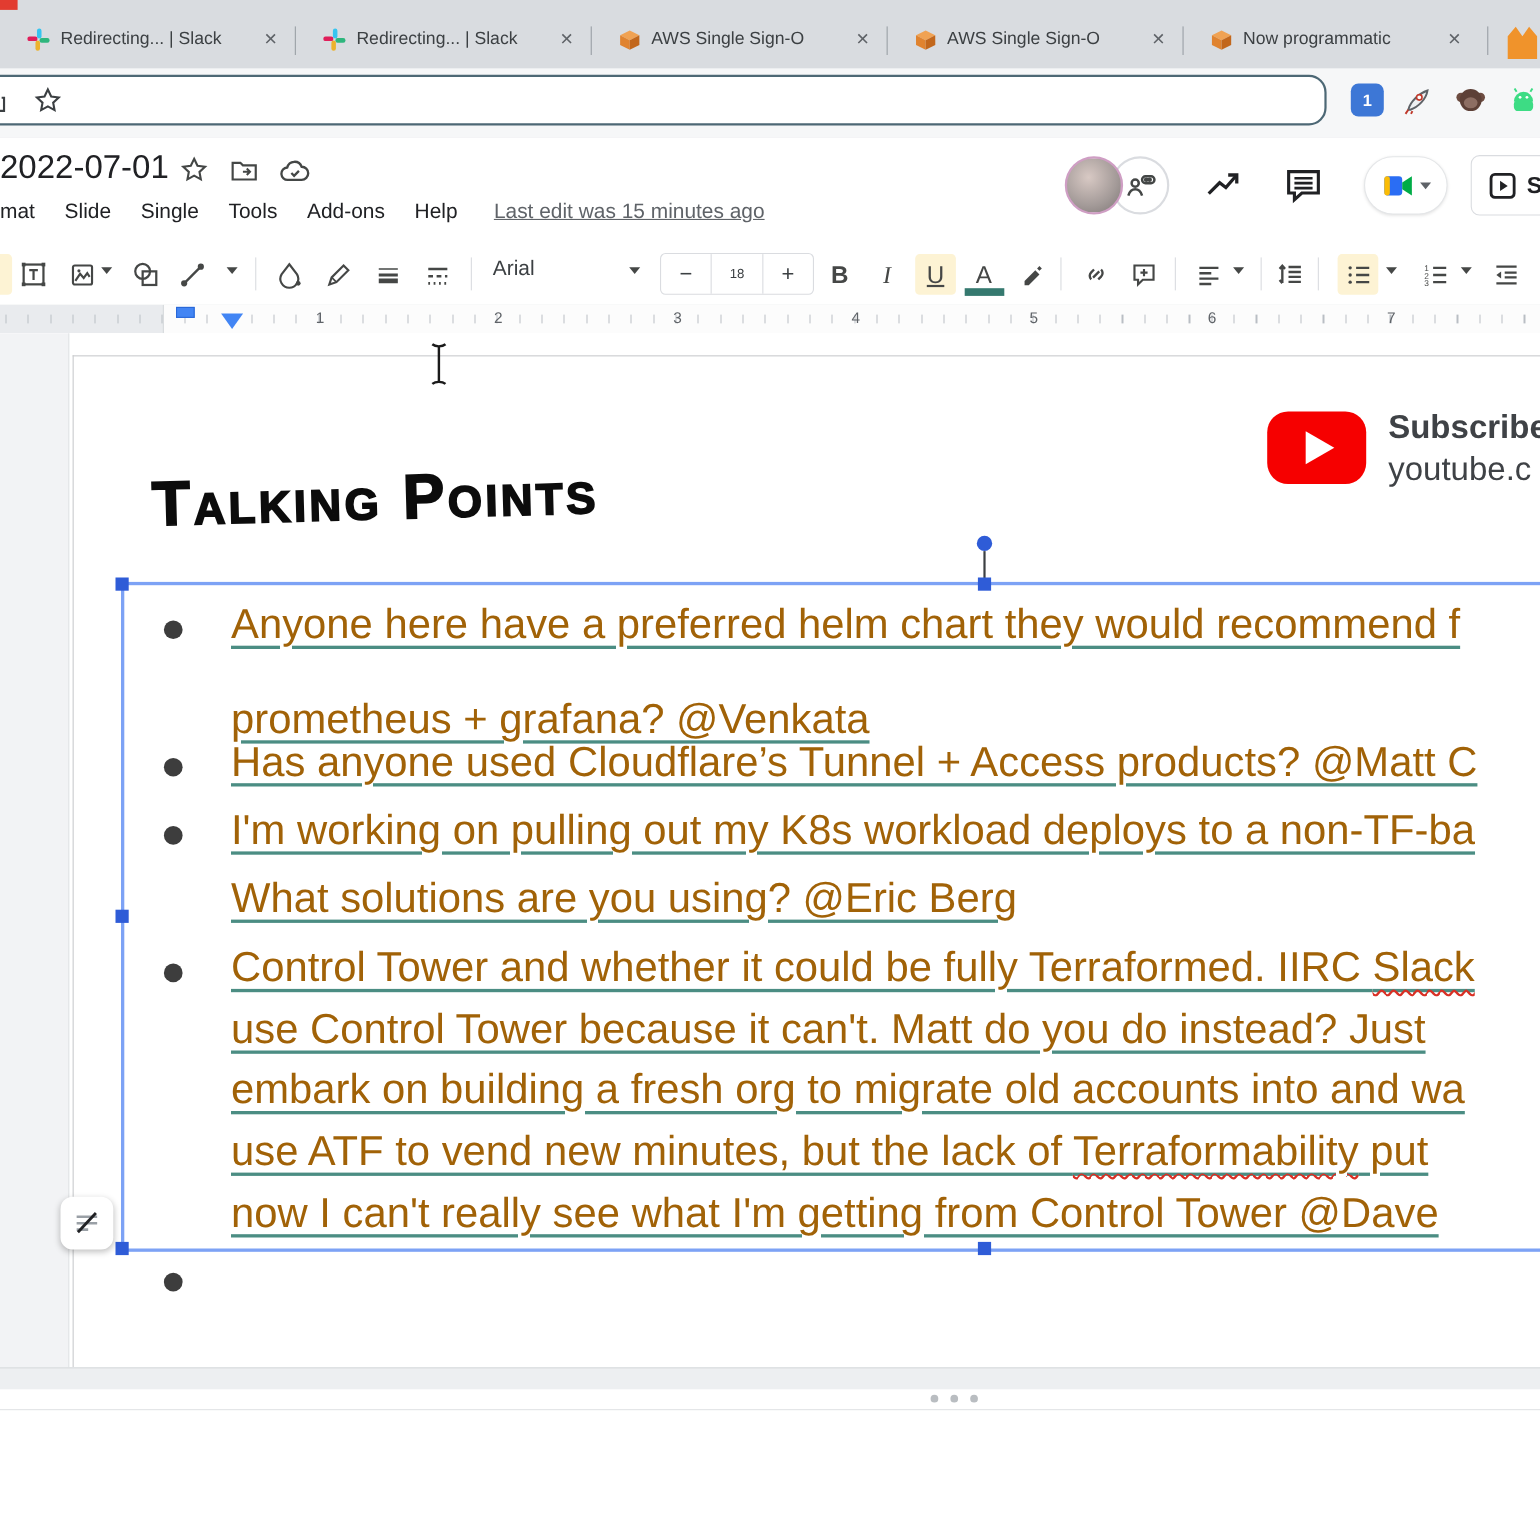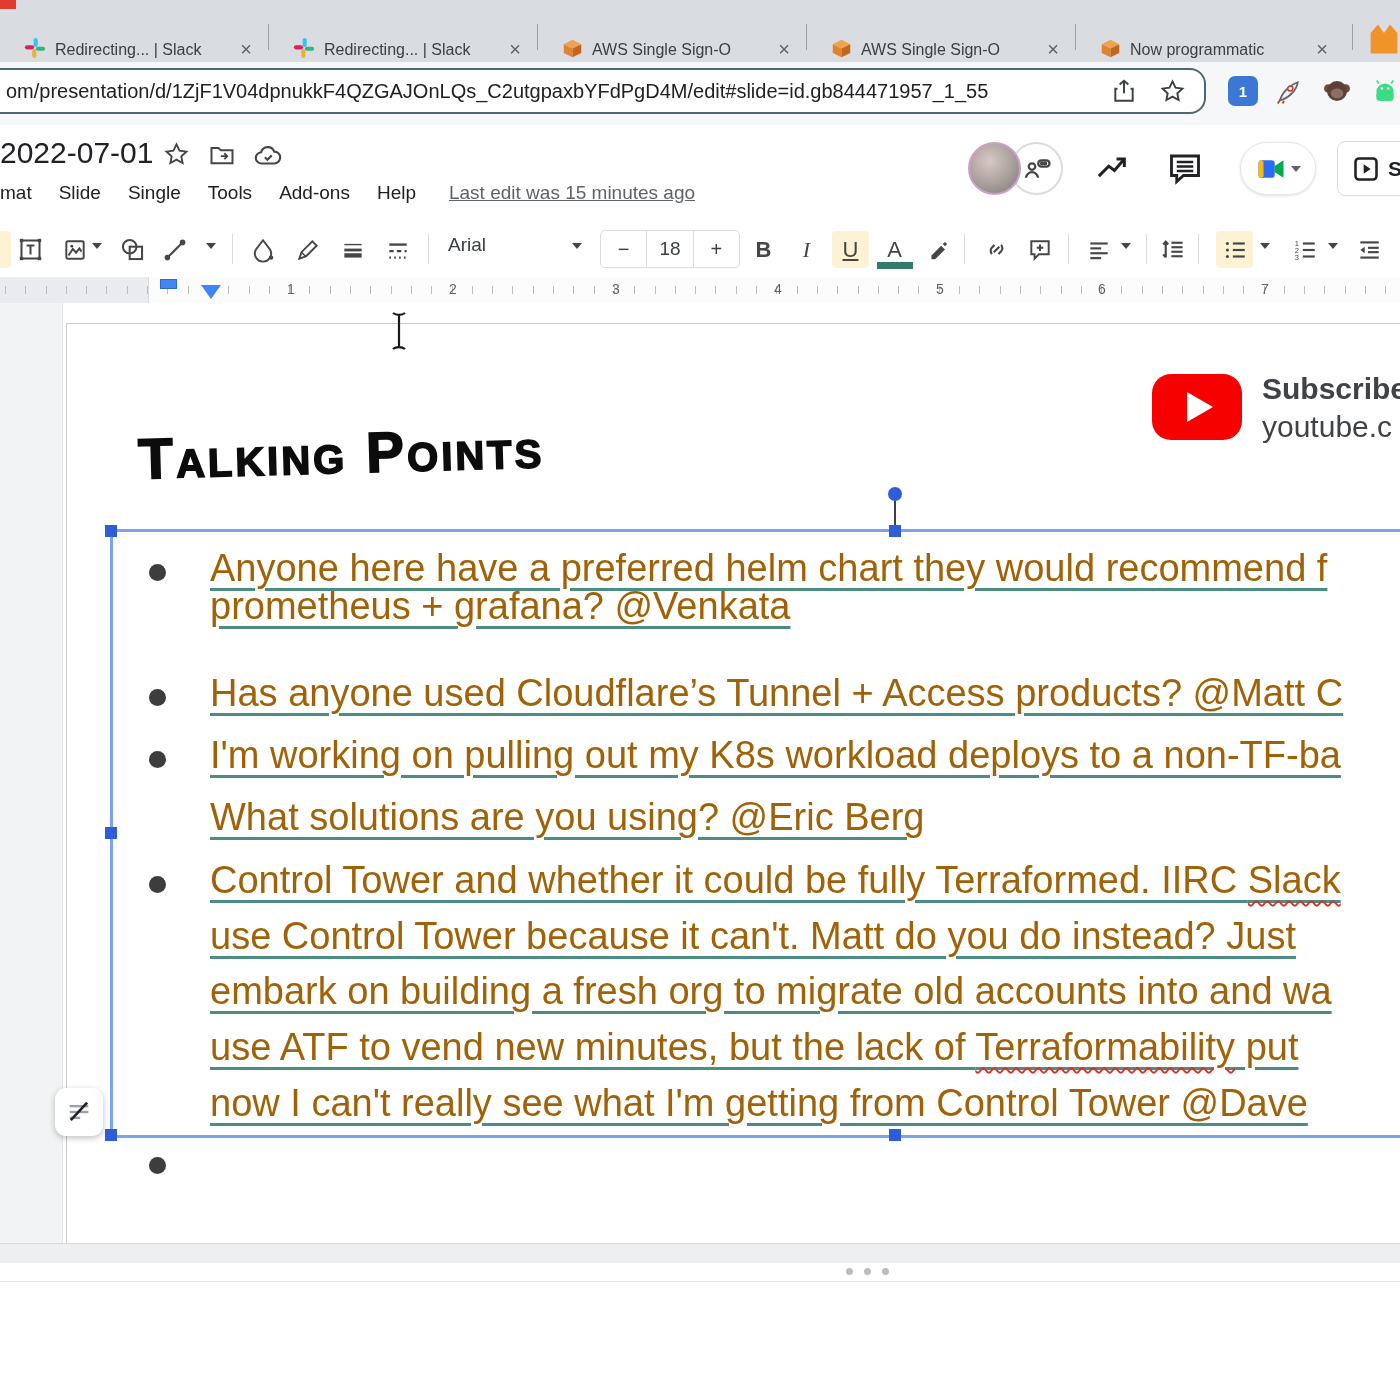--- a/index.html
+++ b/index.html
@@ -4,21 +4,21 @@
 <style>
   html,body{margin:0;padding:0}
   body{width:1400px;height:1400px;position:relative;overflow:hidden;background:#fff;
        font-family:"Liberation Sans","DejaVu Sans",sans-serif;color:#202124;}
   .abs{position:absolute}
   svg{display:block}
 
   
   .tabbar{left:0;top:0;width:1400px;height:62px;background:#d9dce0;border-bottom:1px solid #c3c6ca}
   .top-sliver{left:0;top:0;width:16px;height:9px;background:#e23c30}
-  .tab{top:13px;height:46px;display:flex;align-items:flex-end;gap:9px;padding:0 10px;width:250px;box-sizing:border-box}
+  .tab{top:13px;height:46px;display:flex;align-items:center;gap:9px;padding:0 10px;width:250px;box-sizing:border-box}
   .tab .lbl{font-size:16px;color:#3c4043;white-space:nowrap;overflow:hidden;flex:1}
   .tab .close{font-size:20px;color:#5f6368;line-height:1;padding:0 2px}
   .tabsep{top:24px;width:1px;height:26px;background:#9aa0a6}
 
   
   .urlrow{left:0;top:62px;width:1400px;height:63px;background:#f6f7f8;border-bottom:1px solid #dadce0}
   .omnibox{left:-30px;top:68px;width:1236px;height:46px;background:#fff;border:2.5px solid #4d6875;border-radius:16px;box-sizing:border-box;display:flex;align-items:center}
   .url{margin-left:34px;font-size:20px;color:#202124;white-space:nowrap;overflow:hidden;flex:1}
   .omni-ic{display:flex;align-items:center;gap:22px;margin:0 18px 0 10px}
   .ext{top:76px;width:30px;height:30px;display:flex;align-items:center;justify-content:center}
@@ -40,21 +40,21 @@
 
   
   .tbar{left:0;top:218px;width:1400px;height:59px;background:#fff;border-bottom:1px solid #e4e6e8}
   .tb{top:231px;width:37px;height:37px;display:flex;align-items:center;justify-content:center;border-radius:4px}
   .tb.hl{background:#fdf3d4}
   .caret{top:243px;width:0;height:0;border-left:5px solid transparent;border-right:5px solid transparent;border-top:6px solid #454746}
   .tsep{top:234px;width:1px;height:30px;background:#dadce0}
   .fontname{left:448px;top:234px;width:130px;font-size:19px;color:#3c4043}
   .sizebox{left:600px;top:230px;width:140px;height:38px;border:1px solid #dadce0;border-radius:5px;box-sizing:border-box;display:flex}
   .sizebox>div{flex:1;display:flex;align-items:center;justify-content:center;font-size:20px;color:#3c4043}
-  .sizebox .mid{border-left:1px solid #dadce0;border-right:1px solid #dadce0;font-size:19px}
+  .sizebox .mid{border-left:1px solid #dadce0;border-right:1px solid #dadce0;font-size:12px}
   .bl{font-size:22px;color:#454746}
   .ubar{left:877px;top:262px;width:36px;height:7px;background:#35796f}
   .lefthl{left:0;top:231px;width:11px;height:37px;background:#fdf3d4;border-radius:0 4px 4px 0}
 
   
   .ruler{left:0;top:277px;width:1400px;height:26px;background:#fcfcfc;overflow:hidden}
   .ruler .ticks{left:0;top:9px;width:1400px;height:8px;
     background:repeating-linear-gradient(to right,#b9bec4 0 1px,transparent 1px 20.3px);
     background-position-x:5px}
   .ruler .graycap{left:0;top:0;width:148px;height:26px;background:#e9ebee;border-right:1px solid #d7dadd}
@@ -166,21 +166,20 @@
 </div>
 <div class="abs tabsep" style="left:1352px"></div>
 <div class="abs" style="left:1366px;top:22px">
   <svg width="36" height="34" viewBox="0 0 28 28">
       <path d="M3 26 L3 9 L9 2 L14 9 L19 2 L25 9 L25 26 Z" fill="#f0932b"></path>
     </svg>
 </div>
 
 <div class="abs urlrow"></div>
 <div class="abs omnibox">
-  <span class="url">om/presentation/d/1ZjF1V04dpnukkF4QZGAJOnLQs_C2utgpaxbYFdPgD4M/edit#slide=id.gb844471957_1_55</span>
   <span class="omni-ic">
     <span>
         <svg width="26" height="26" viewBox="0 0 24 24" fill="none" stroke="#3c4043" stroke-width="1.8">
           <path d="M12 14V3"></path>
           <path d="M8 6l4-3.5L16 6"></path>
           <path d="M6 10H4v11h16V10h-2"></path>
         </svg>
       </span>
     <span>
         <svg width="27" height="27" viewBox="0 0 24 24" fill="none" stroke="#3c4043" stroke-width="1.7">
@@ -484,21 +483,21 @@
 <div class="abs handle" style="left:105px;top:1129px"></div>
 <div class="abs handle" style="left:889px;top:1129px"></div>
 
 <div class="abs bdot" style="top:564px"></div>
 <div class="abs bdot" style="top:689px"></div>
 <div class="abs bdot" style="top:751px"></div>
 <div class="abs bdot" style="top:876px"></div>
 <div class="abs bdot" style="top:1157px"></div>
 
 <div class="abs tline" style="top:547px"><span>Anyone here have a preferred helm chart they would recommend f</span></div>
-<div class="abs tline" style="top:585px"><span>prometheus + grafana? @Venkata</span></div>
+<div class="abs tline" style="top:633px"><span>prometheus + grafana? @Venkata</span></div>
 <div class="abs tline" style="top:672px"><span>Has anyone used Cloudflare’s Tunnel + Access products? @Matt C</span></div>
 <div class="abs tline" style="top:734px"><span>I'm working on pulling out my K8s workload deploys to a non-TF-ba</span></div>
 <div class="abs tline" style="top:796px"><span>What solutions are you using? @Eric Berg</span></div>
 <div class="abs tline" style="top:859px"><span>Control Tower and whether it could be fully Terraformed. IIRC </span><span class="sq">Slack</span></div>
 <div class="abs tline" style="top:915px"><span>use Control Tower because it can't. Matt do you do instead? Just</span></div>
 <div class="abs tline" style="top:970px"><span>embark on building a fresh org to migrate old accounts into and wa</span></div>
 <div class="abs tline" style="top:1026px"><span>use ATF to vend new minutes, but the lack of </span><span class="sq">Terraformability</span><span> put</span></div>
 <div class="abs tline" style="top:1082px"><span>now I can't really see what I'm getting from Control Tower @Dave</span></div>
 
 <div class="abs ovfbtn">

